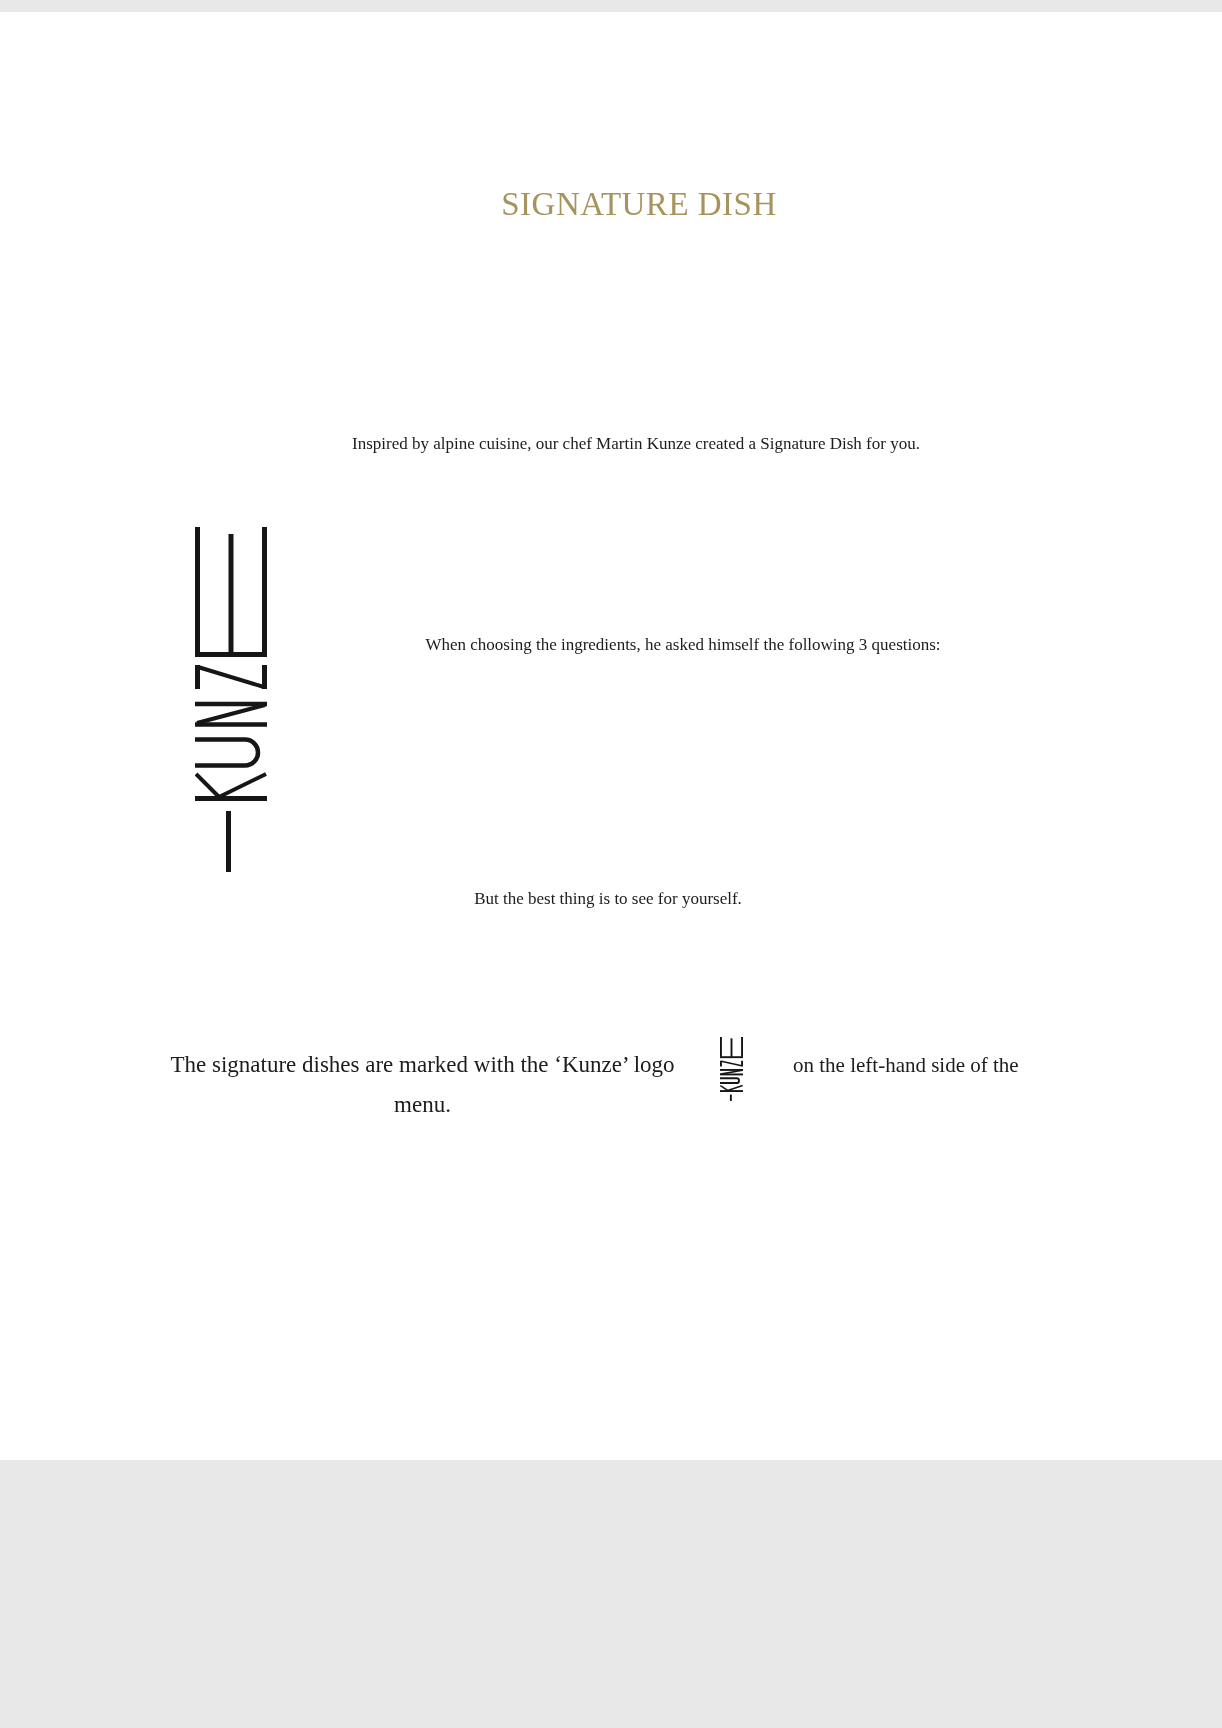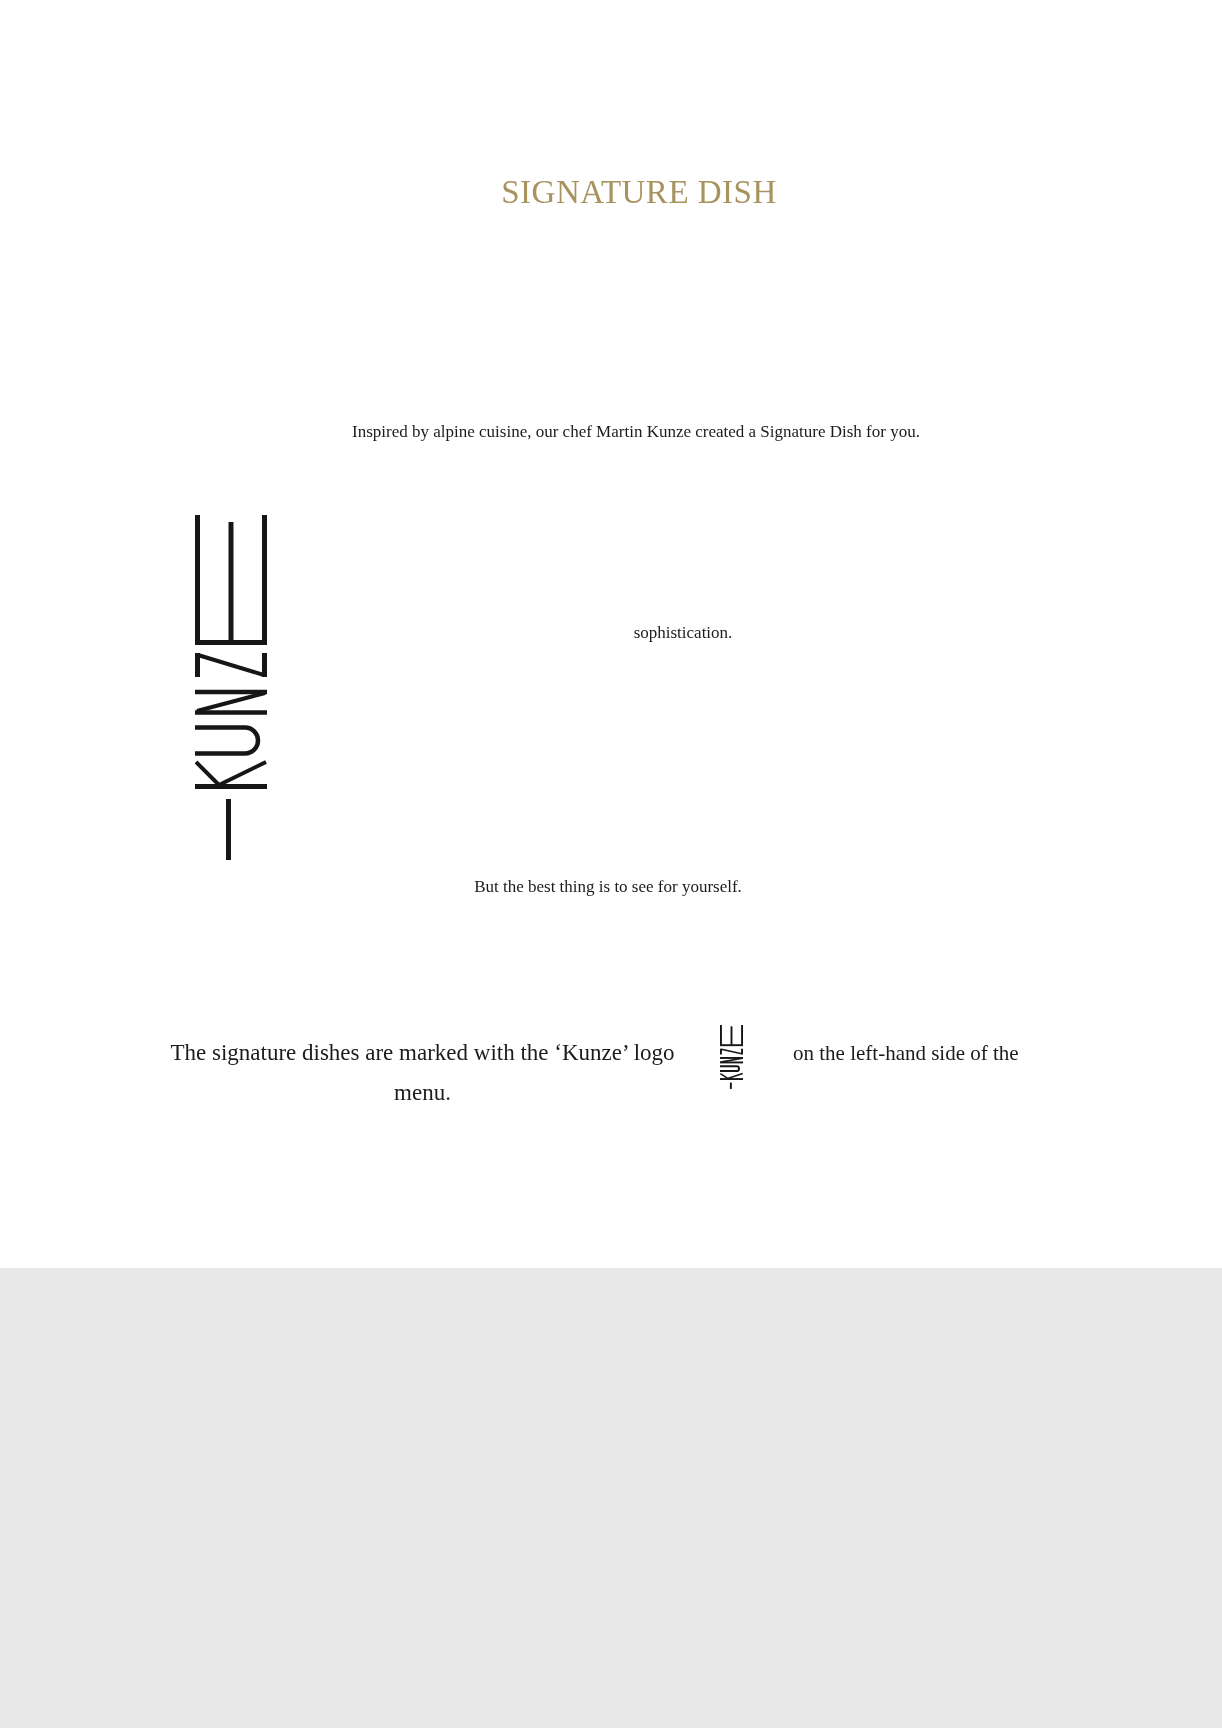--- a/index.html
+++ b/index.html
@@ -1,19 +1,19 @@
 <!DOCTYPE html>
 <html><head>
 <meta charset="utf-8">
 <style>
   html,body{margin:0;padding:0;background:#e8e8e8;}
   .page{
     position:relative;
-    width:1222px;height:1268px;
-    margin:0 auto;
+    width:1222px;height:1448px;
+    margin:12px auto;
     background:#ffffff;
     font-family:"Liberation Serif","DejaVu Serif",serif;
     color:#1c1c1c;
     overflow:hidden;
   }
   .title{
     position:absolute;
     top:172px;left:56px;right:0;
     margin:0;
     text-align:center;
@@ -89,21 +89,21 @@
     <path d="M0,212.5 H50 A 13,13 0 0 1 50,238.5 H0" stroke-width="4.5"></path>
 
     <line x1="0" y1="271.5" x2="72" y2="271.5" stroke-width="5"></line>
     <line x1="24" y1="270" x2="1" y2="247" stroke-width="4"></line>
     <line x1="24" y1="270" x2="71" y2="247" stroke-width="4"></line>
 
     <line x1="33.5" y1="284" x2="33.5" y2="345" stroke-width="5"></line>
   </svg>
 
   <div class="para questions">
-    <div>sophistication.</div>
+    <div>When choosing the ingredients, he asked himself the following 3 questions:</div>
   </div>
 
   <p class="para closing">But the best thing is to see for yourself.</p>
 
   <div>
     <div class="marker-left">
       <div>The signature dishes are marked with the ‘Kunze’ logo</div>
       <div>menu.</div>
     </div>
 

